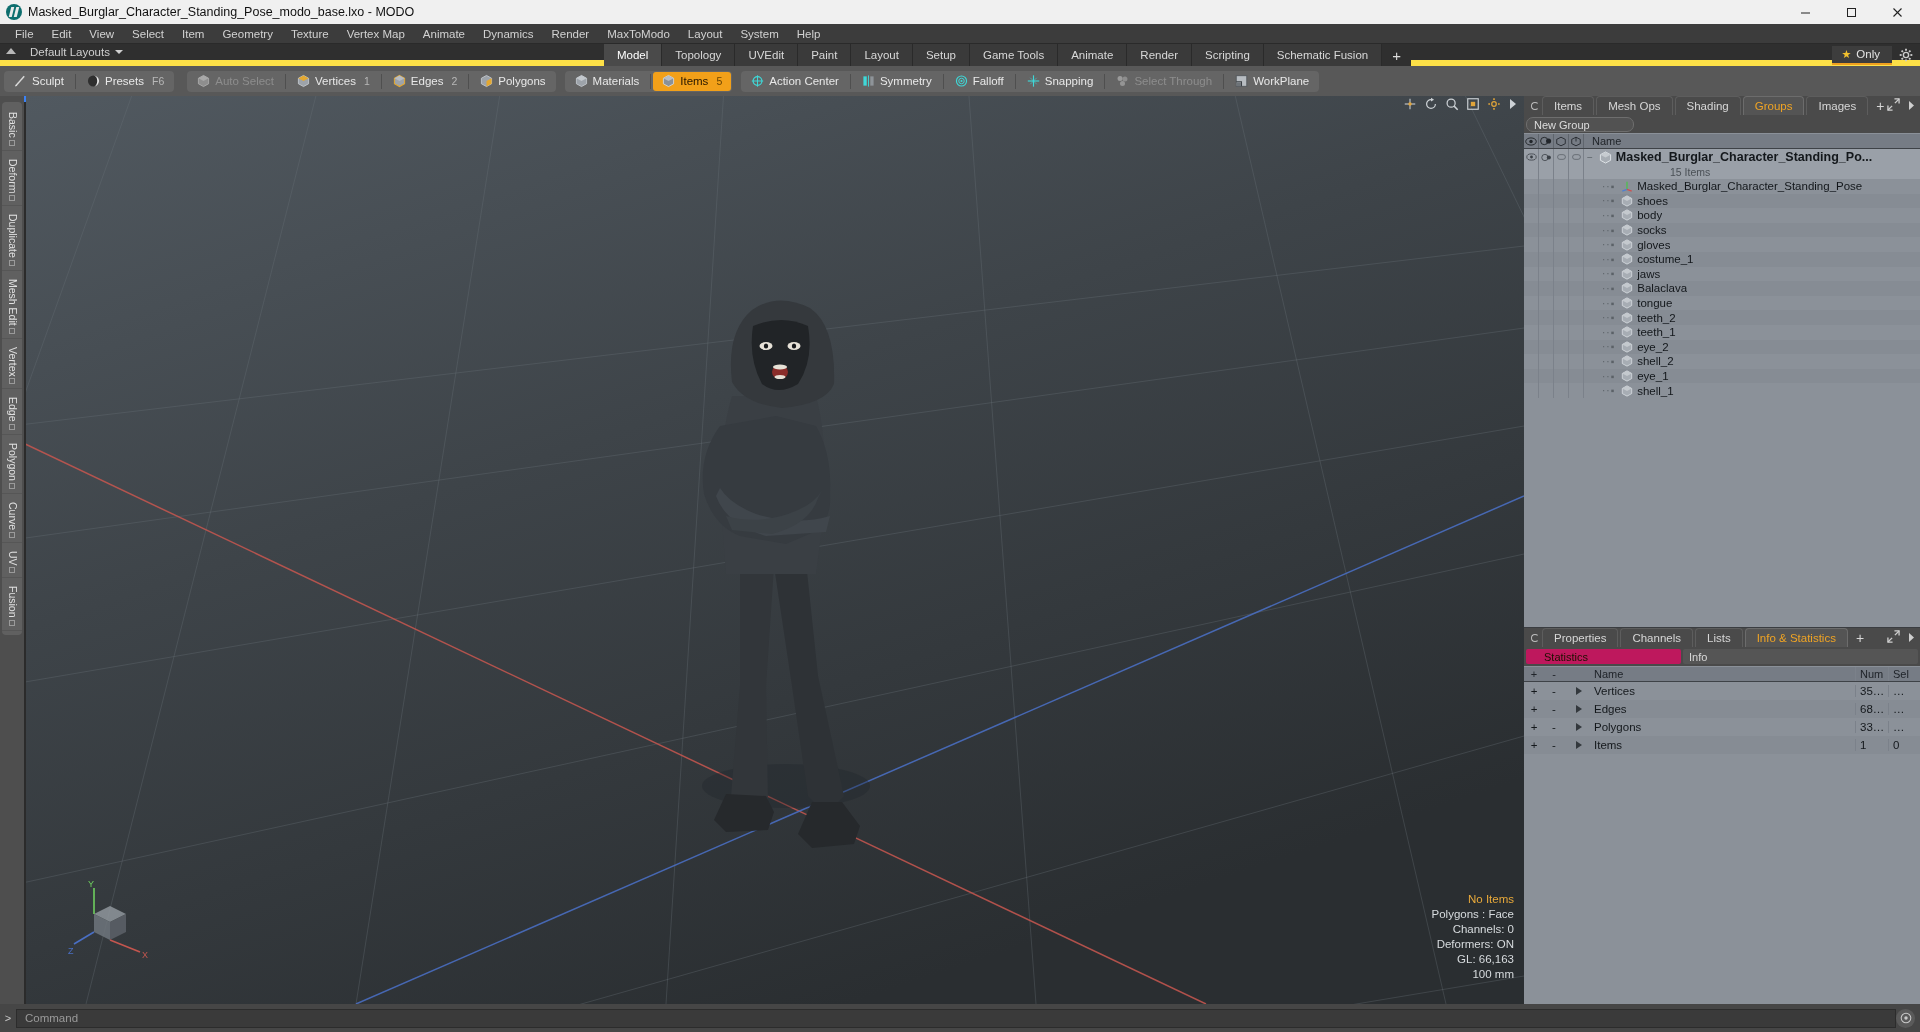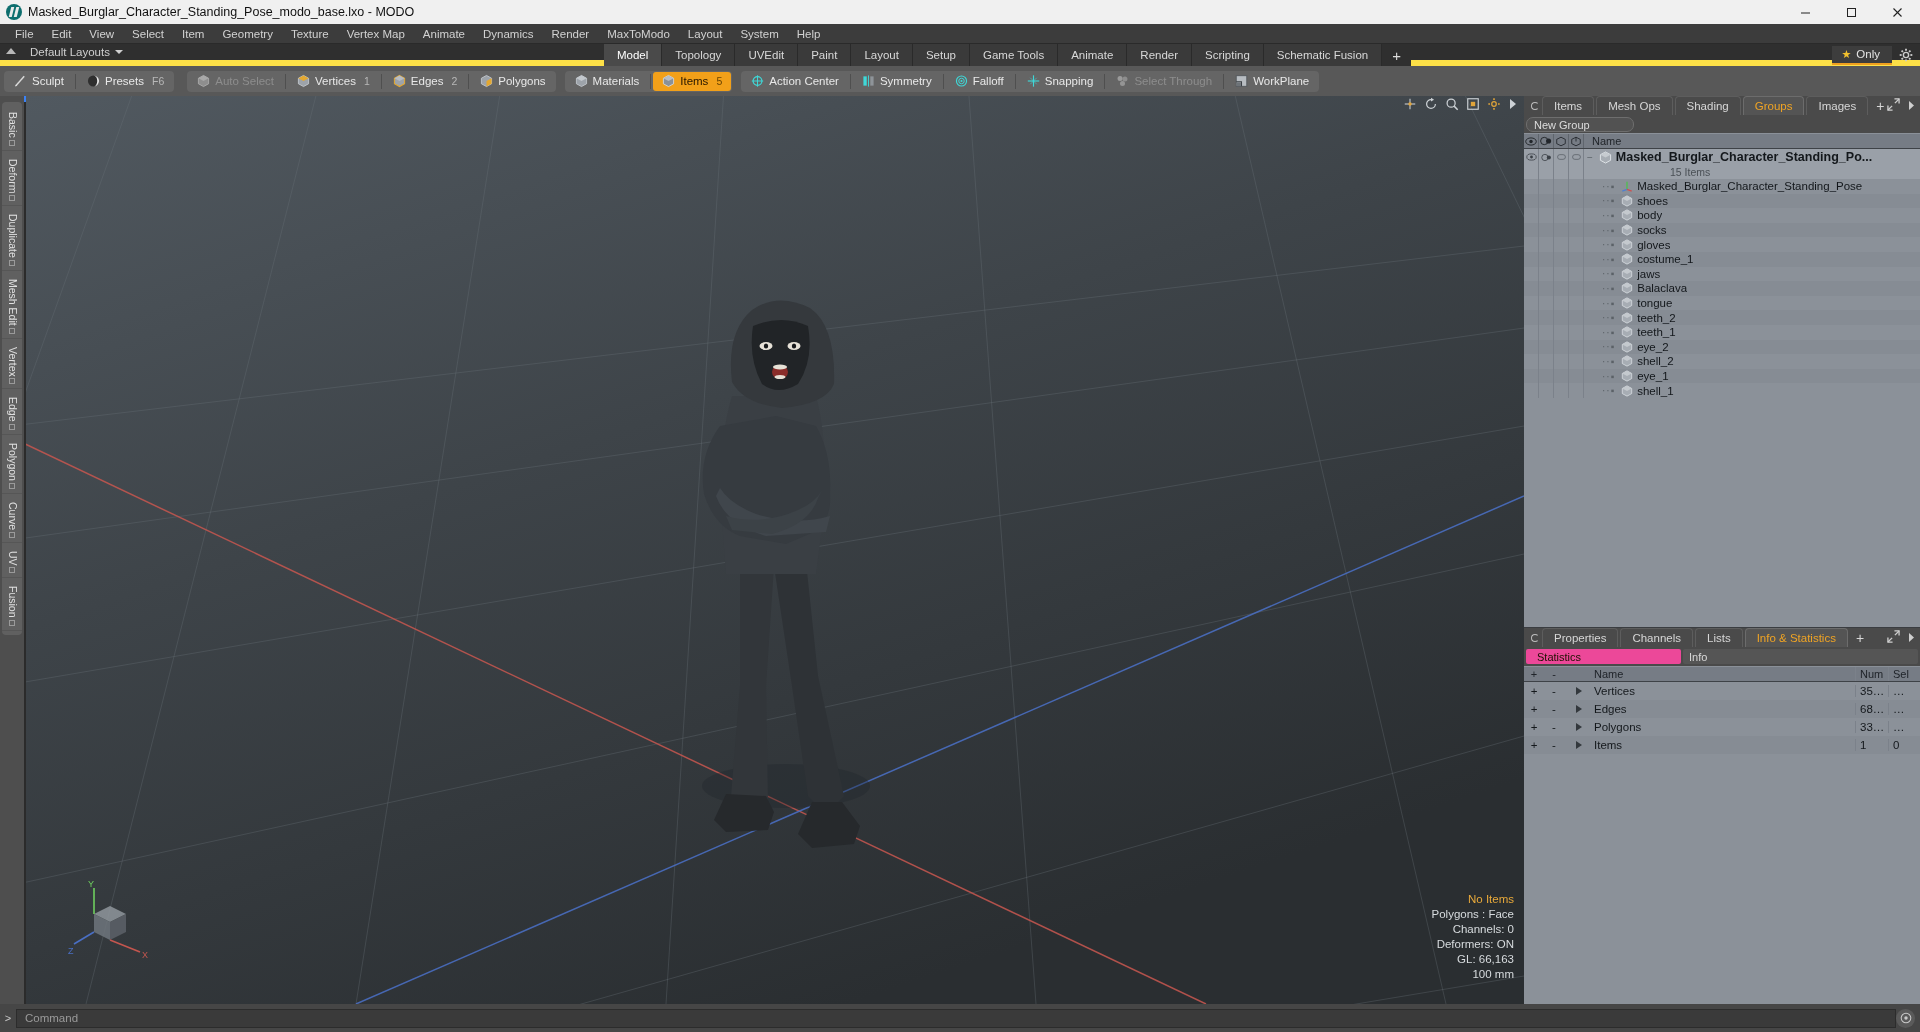--- a/index.html
+++ b/index.html
@@ -198,22 +198,22 @@
   .gcell { width: 15px; border-right: 1px solid #7b818a; height: 100%; display: flex; align-items: center; justify-content: center; }
   .trow.hdr .name { font-weight: bold; font-size: 12.5px; }
   .name { display: flex; align-items: center; gap: 4px; padding-left: 2px; white-space: nowrap; overflow: hidden; text-align: right; }
   .subcount { font-size: 10.5px; color: #4a5056; padding-left: 86px; }
   .dots { color: #5b6167; font-size: 10px; letter-spacing: 1px; }
 
   
   .binfo { height: 376px; display: flex; flex-direction: column; background: #4a4a4a; }
   .statrow { display: flex; height: 15px; margin: 2px 2px 2px 2px; gap: 2px; }
   .statbtn {
-    flex: 0 0 155px; background: #ec4899; color: #1d1200; font-size: 11px;
-    display: flex; align-items: center; padding-left: 11px; border-radius: 2px;
+    flex: 0 0 155px; background: #be185d; color: #1d1200; font-size: 11px;
+    display: flex; align-items: center; padding-left: 18px; border-radius: 2px;
   }
   .infobtn {
     flex: 1 1 auto; background: #555; color: #d9d9d9; font-size: 11px;
     display: flex; align-items: center; padding-left: 6px; border-radius: 2px;
   }
   .sthead {
     display: flex; height: 16px; background: #767c85; font-size: 11px; color: #20242a;
     border-top: 1px solid #8a9098; border-bottom: 1px solid #3e4247;
   }
   .stbody { flex: 1 1 auto; background: #8b9199; }

